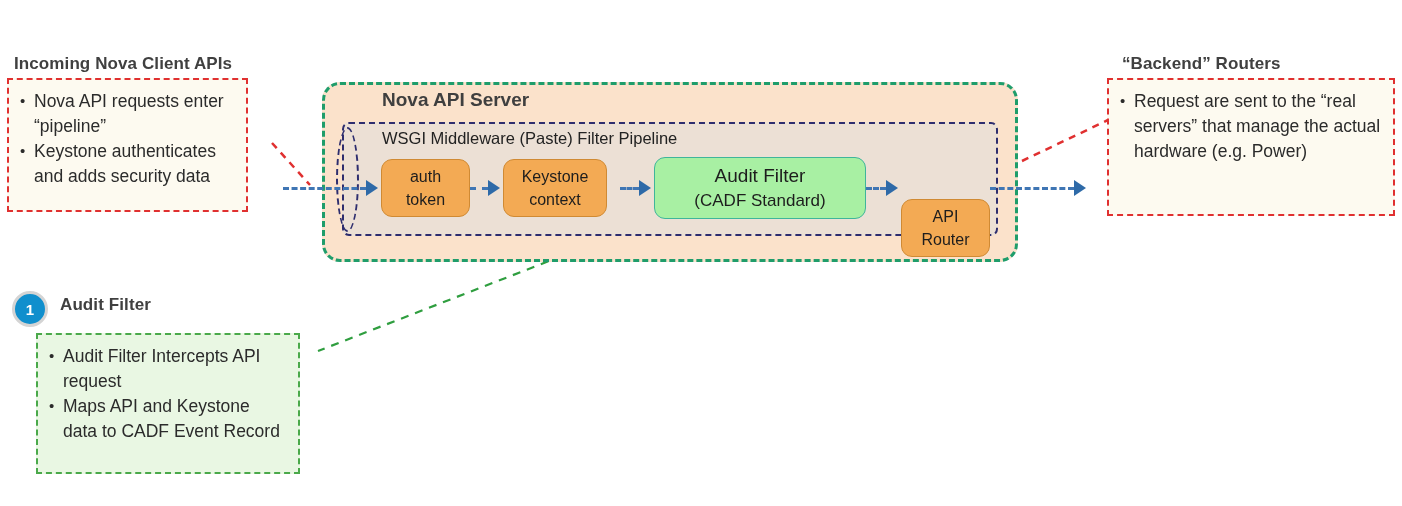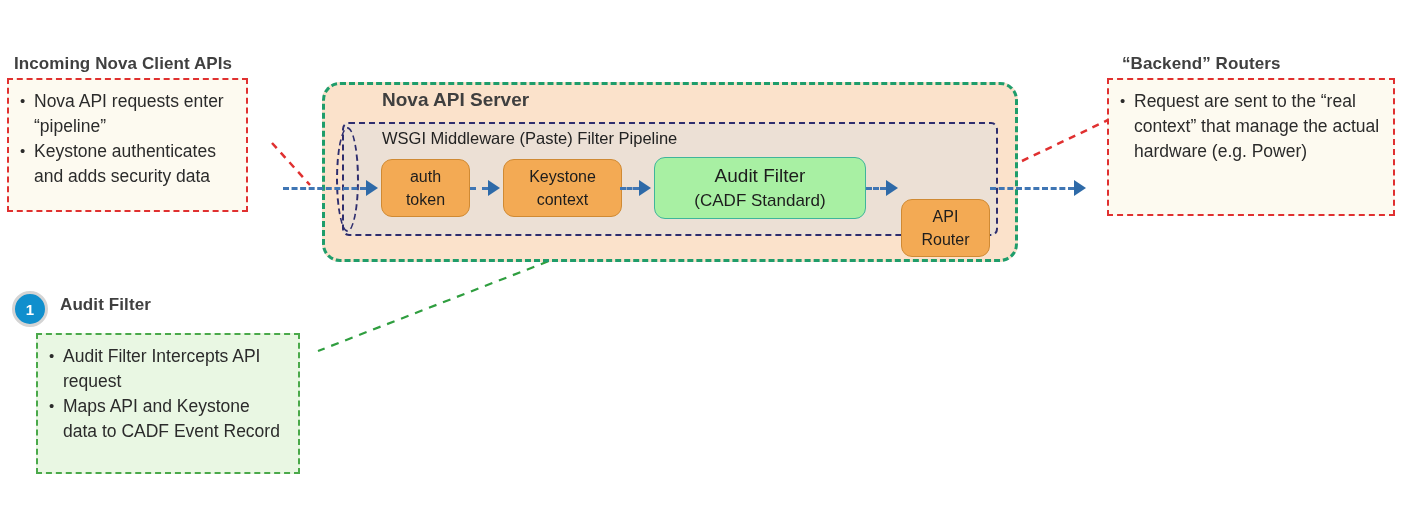--- a/index.html
+++ b/index.html
@@ -176,42 +176,42 @@
   <ul>
     <li>Nova API requests enter “pipeline”</li>
     <li>Keystone authenticates and adds security data</li>
   </ul>
 </div>
 
 <div class="abs section-title" style="left:1122px; top:54px;">“Backend” Routers</div>
 
 <div class="abs callout" id="callout-right" style="left:1107px; top:78px; width:288px; height:138px;">
   <ul>
-    <li>Request are sent to the “real context” that manage the actual hardware (e.g. Power)</li>
+    <li>Request are sent to the “real servers” that manage the actual hardware (e.g. Power)</li>
   </ul>
 </div>
 
 <div class="abs" id="nova-server" style="left:322px; top:82px; width:696px; height:180px;">
 </div>
 
 <div class="abs" id="nova-server-title" style="left:382px; top:89px;">Nova API Server</div>
 
 <div class="abs" id="wsgi-pipeline" style="left:342px; top:122px; width:656px; height:114px;">
 </div>
 
 <div class="abs" id="wsgi-title" style="left:382px; top:129px;">WSGI Middleware (Paste) Filter Pipeline</div>
 
 <div class="abs" id="entry-ellipse" style="left:336px; top:127px; width:23px; height:105px;"></div>
 
 <div class="abs stage orange" style="left:381px; top:159px; width:89px; height:58px;">
   <span class="l1">auth</span>
   <span class="l2">token</span>
 </div>
 
-<div class="abs stage orange" style="left:503px; top:159px; width:119px; height:58px;">
+<div class="abs stage orange" style="left:503px; top:159px; width:104px; height:58px;">
   <span class="l1">Keystone</span>
   <span class="l2">context</span>
 </div>
 
 <div class="abs stage green" style="left:654px; top:157px; width:212px; height:62px;">
   <span class="l1">Audit Filter</span>
   <span class="l2">(CADF Standard)</span>
 </div>
 
 <div class="abs stage orange" style="left:901px; top:159px; width:89px; height:58px;margin-top:40px;">

